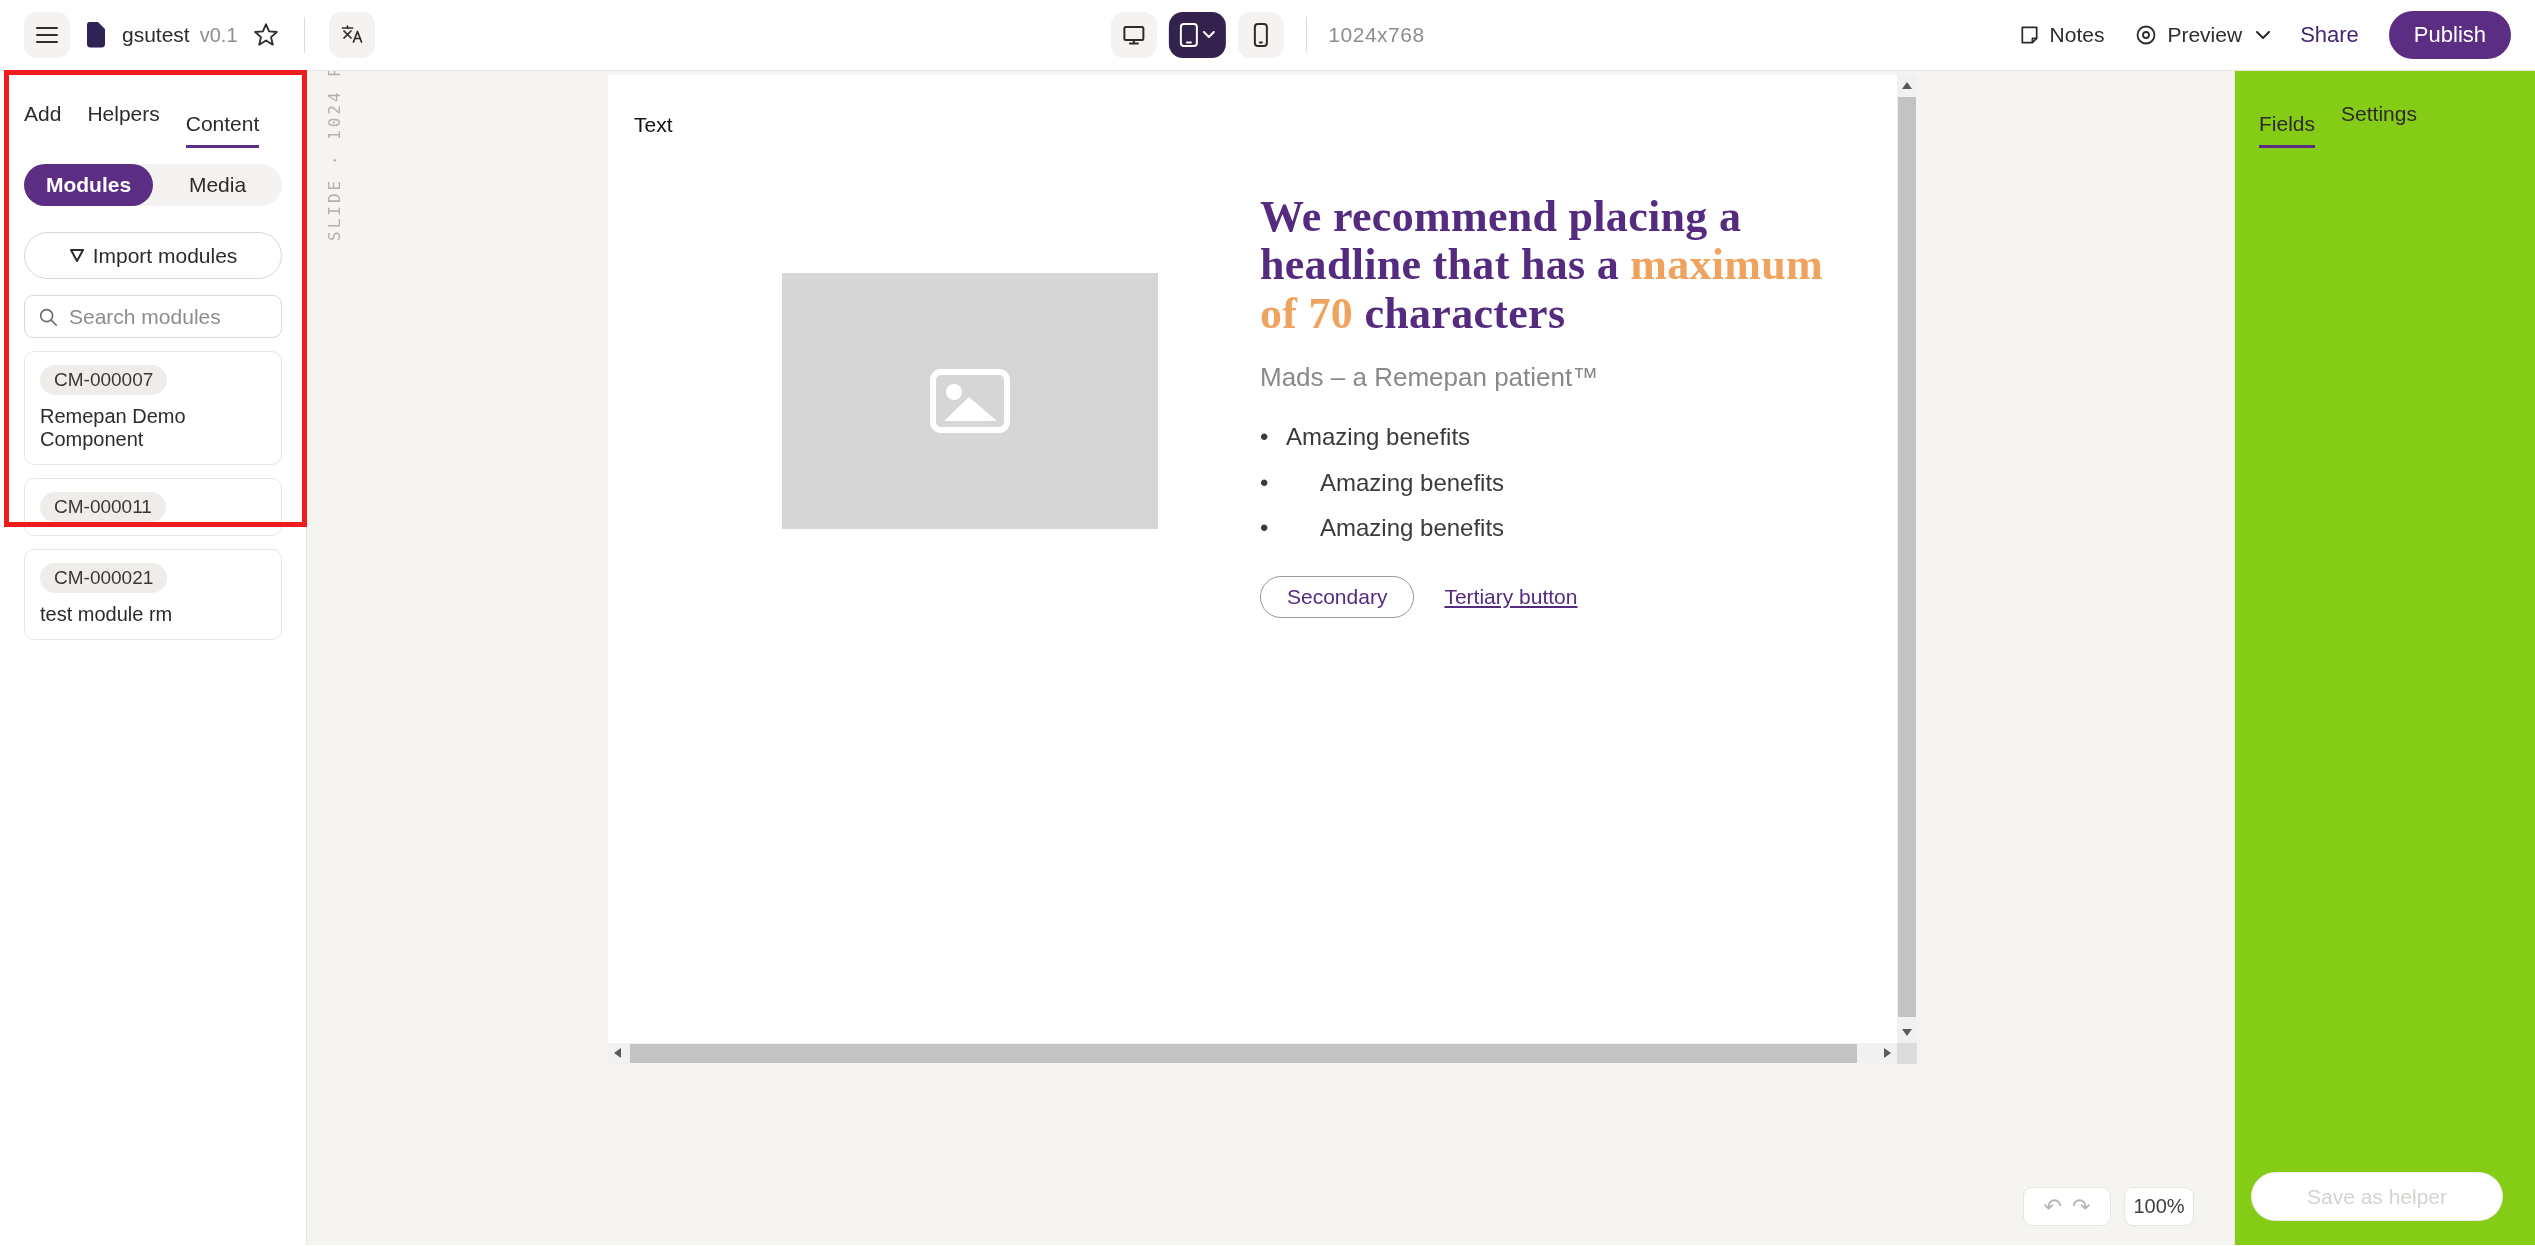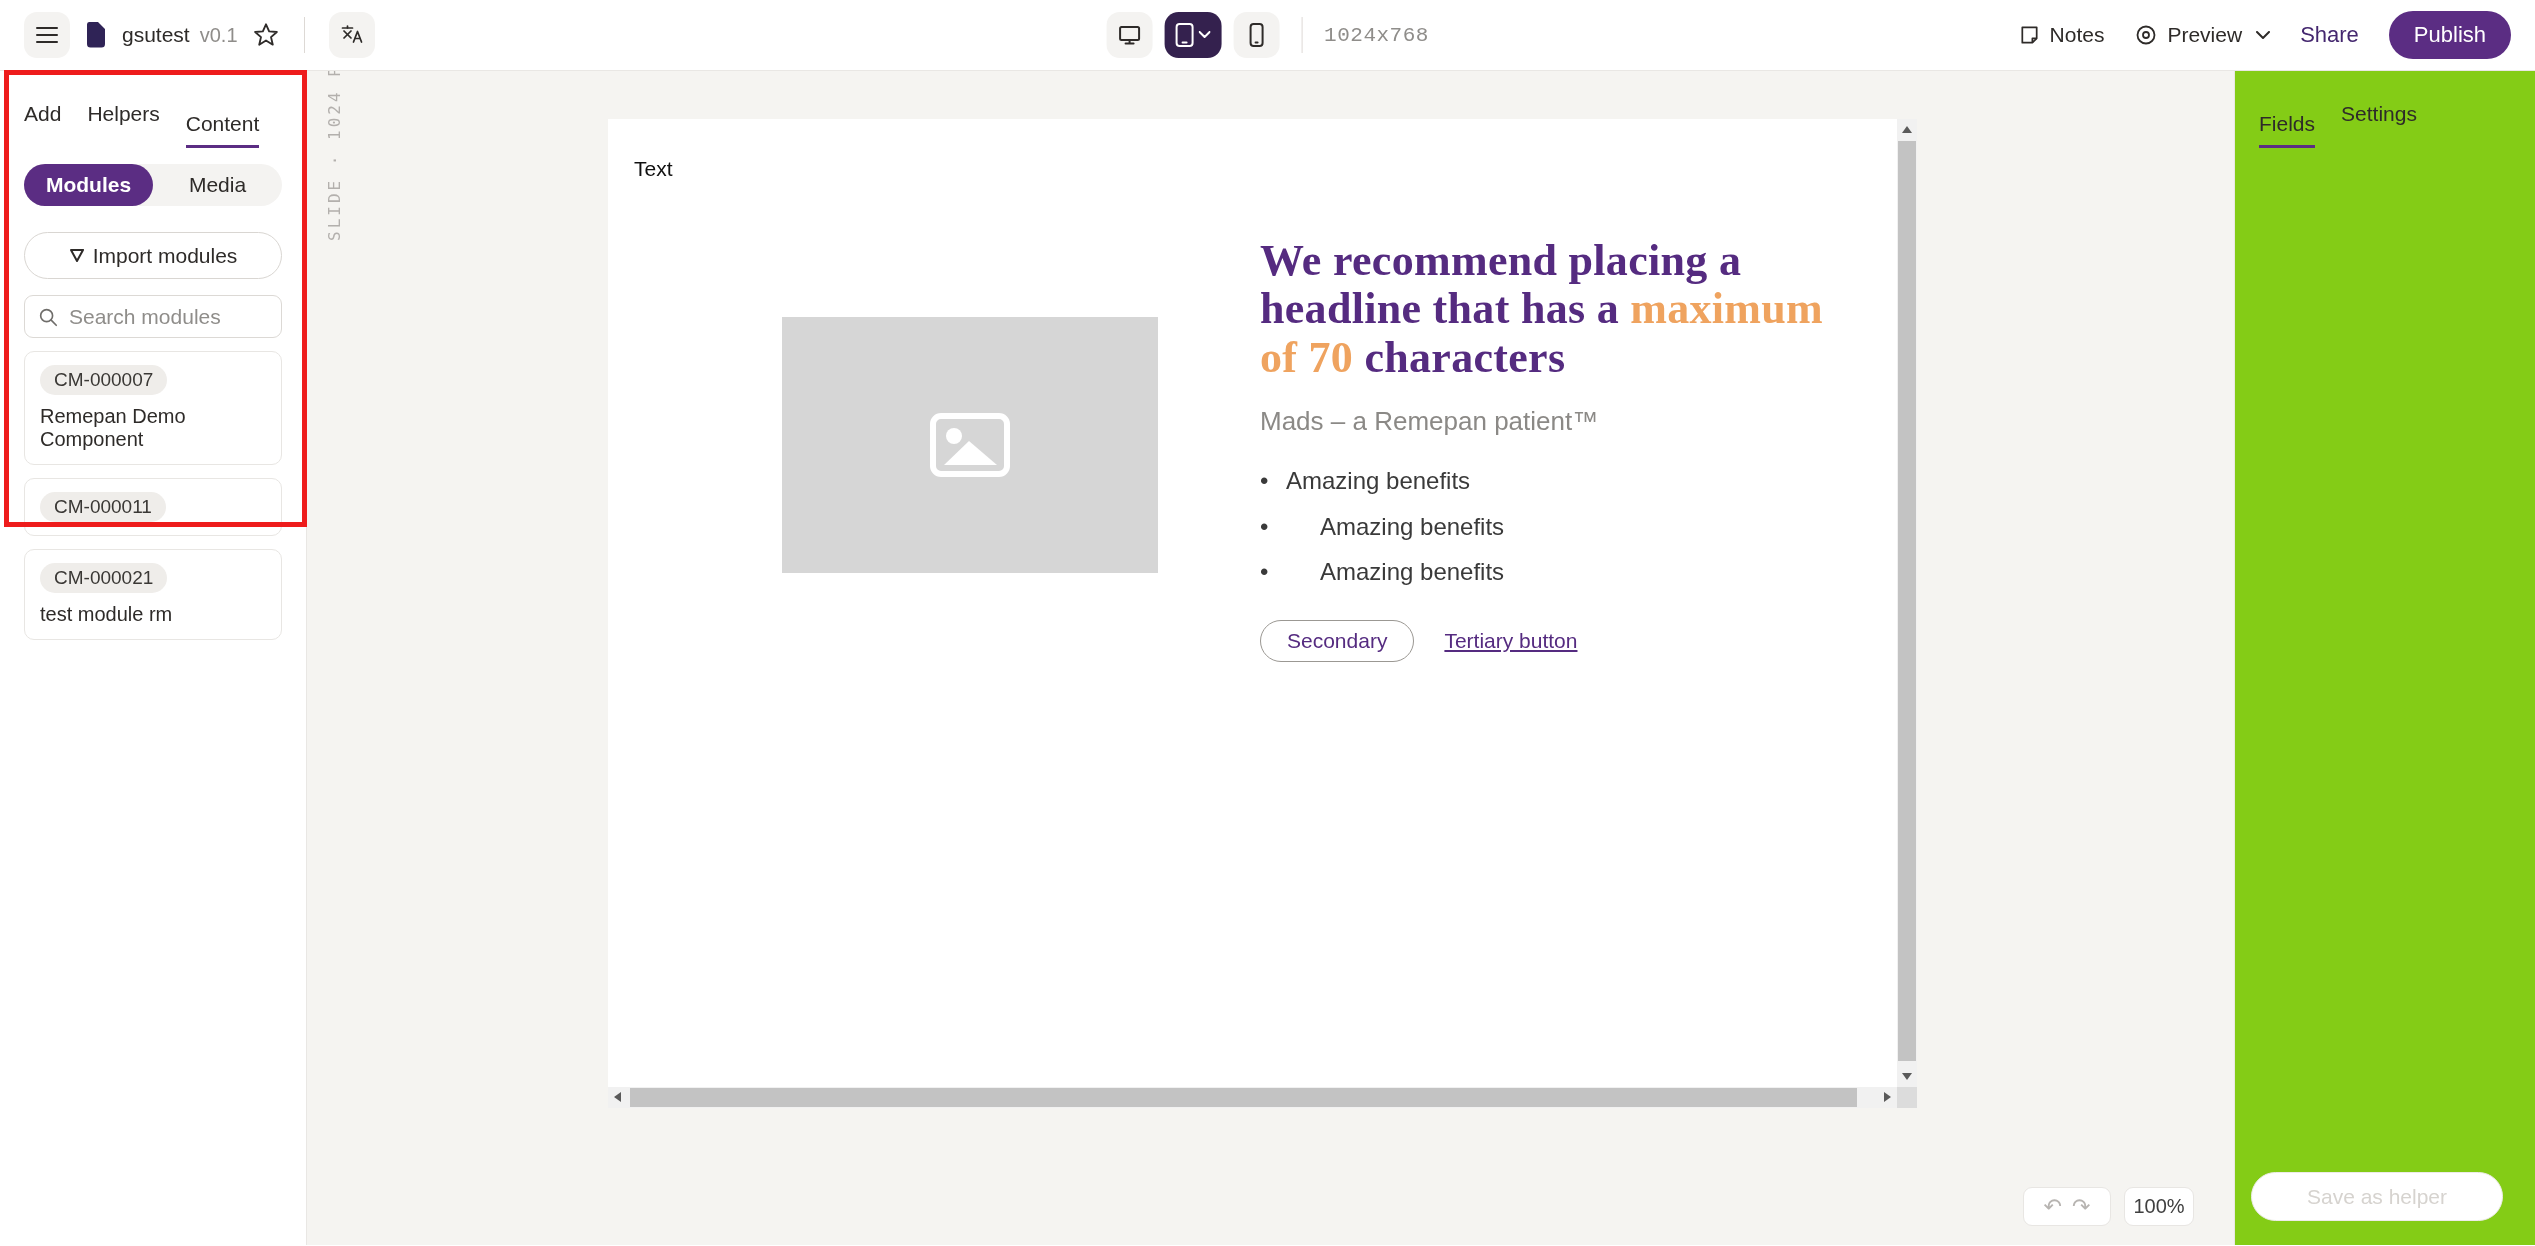--- a/index.html
+++ b/index.html
@@ -4,21 +4,21 @@
 <style>
   * { margin:0; padding:0; box-sizing:border-box; }
   html,body { width:2535px; height:1246px; background:#fff; font-family:"Liberation Sans", sans-serif; color:#2e2b29; }
   #app { position:relative; width:2535px; height:1246px; overflow:hidden; }
 
   
   .topbar { position:relative; height:71px; background:#fff; border-bottom:1px solid #e9e7e4;
             display:flex; align-items:center; justify-content:space-between; padding:0 24px; }
   .tb-left, .tb-right, .tb-center { display:flex; align-items:center; }
   .tb-left { gap:14px; }
-  .tb-center { position:absolute; left:50%; top:0; height:100%; transform:translateX(-50%); gap:12px;font-family:Liberation Mono, monospace; }
+  .tb-center { position:absolute; left:50%; top:0; height:100%; transform:translateX(-50%); gap:12px; }
   .tb-right { gap:30px; }
   .icon-btn { width:46px; height:46px; border:none; background:#f4f3f1; border-radius:13px;
               display:flex; align-items:center; justify-content:center; cursor:pointer; color:#2e2b29; }
   .ghost-btn { border:none; background:transparent; display:flex; align-items:center; cursor:pointer; color:#2e2b29; }
   .doc-title { font-size:21px; color:#2e2b29; }
   .doc-version { font-size:20px; color:#8f8d8a; margin-left:-4px; }
   .vdiv { width:1px; height:36px; background:#ddd9d5; margin:0 10px; }
   .device-selected { height:46px; width:57px; border:none; border-radius:14px; background:#34214e;
                      display:flex; align-items:center; justify-content:center; gap:4px; cursor:pointer; color:#fff; }
   .res-label { font-size:21px; color:#8f8d8a; letter-spacing:0.5px; }
@@ -52,21 +52,21 @@
   .search-box input { border:none; outline:none; flex:1; font-size:21px; font-family:inherit; color:#2e2b29; min-width:0; background:transparent; }
   .search-box input::placeholder { color:#8f8d8a; }
   .module-card { margin-top:13px; border:1px solid #e8e6e3; border-radius:10px; padding:13px 15px; cursor:pointer; background:#fff; }
   .module-badge { display:inline-block; background:#efedea; border-radius:999px; padding:4px 14px;
                   font-size:19px; color:#3a3835; }
   .module-name { margin-top:10px; font-size:20px; color:#2e2b29; }
 
   
   .ruler-label { position:absolute; left:18px; top:170px; transform:rotate(-90deg); transform-origin:top left;
                  font-family:"DejaVu Sans Mono", monospace; font-size:16px; color:#b3b0ad; letter-spacing:3px; white-space:nowrap; }
-  .canvas-frame { position:absolute; left:301px; top:4px; width:1309px; height:989px;margin-top:44px; }
+  .canvas-frame { position:absolute; left:301px; top:4px; width:1309px; height:989px; }
   .canvas-content { position:absolute; left:0; top:0; right:20px; bottom:21px; background:#fff; overflow:hidden; }
   .module-label { position:absolute; left:26px; top:38px; font-size:21px; color:#111; }
   .img-placeholder { position:absolute; left:174px; top:198px; width:376px; height:256px; background:#d6d6d6;
                      display:flex; align-items:center; justify-content:center; }
   .text-col { position:absolute; left:652px; top:118px; width:600px; }
   .headline { font-family:"Liberation Serif", serif; font-weight:bold; font-size:44px; line-height:1.1;
               color:#552b80; letter-spacing:0.3px; }
   .headline .hl { color:#efa35f; }
   .subtitle { margin-top:24px; font-size:26px; color:#8b8986; }
   .bullets { margin-top:30px; }

